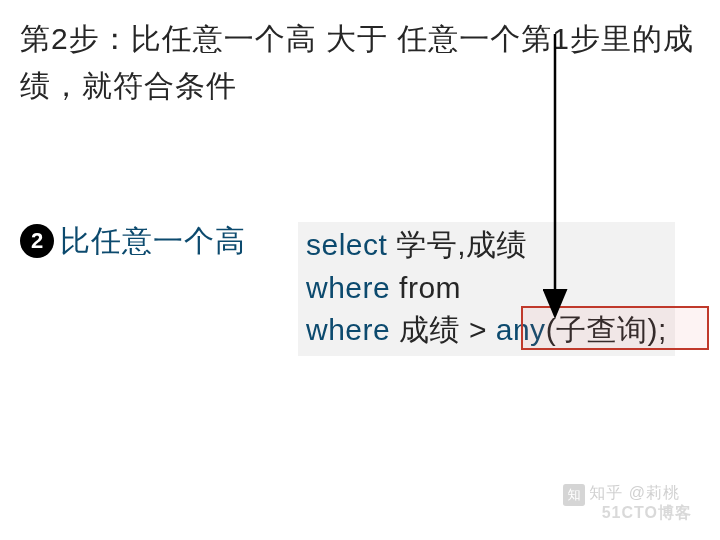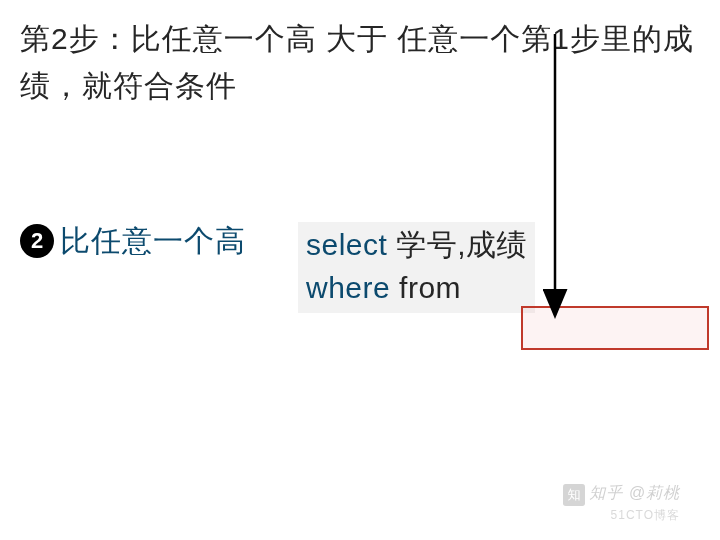--- a/index.html
+++ b/index.html
@@ -72,29 +72,29 @@
     left: 0; top: 0;
     pointer-events: none;
   }
   .watermark1 {
     position: absolute;
     right: 40px;
     bottom: 36px;
     font-size: 16px;
     color: rgba(120,120,120,0.35);
     letter-spacing: 1px;
-    font-style: italic;
   }
   .watermark2 {
     position: absolute;
-    right: 40px;
+    right: 28px;
     bottom: 16px;
-    font-size: 12px;
+    font-size: 16px;
     color: rgba(120,120,120,0.28);
     letter-spacing: 1px;
+    font-weight: bold;
   }
   .zhihu-logo {
     position: absolute;
     right: 135px;
     bottom: 34px;
     width: 22px;
     height: 22px;
     opacity: 0.35;
   }
 </style>
@@ -110,20 +110,23 @@
   </div>
 </div>
 
 <div class="code-block">
   <div>
     <span class="kw">select</span><span class="txt"> 学号,成绩</span>
   </div>
   <div>
     <span class="kw">where</span><span class="txt"> from</span>
   </div>
+  <div>
+    <span class="kw">where</span><span class="txt"> 成绩 &gt; </span><span class="kw">any</span><span class="txt">(子查询);</span>
+  </div>
 </div>
 
 <div class="any-box" style="left:521px;top:306px;width:188px;height:44px;"></div>
 
 <svg class="arrow-svg" width="720" height="540">
   <defs>
     <marker id="arrowhead" markerWidth="12" markerHeight="10" refX="6" refY="5" orient="auto">
       <polygon points="0 0, 12 5, 0 10" fill="#000000"></polygon>
     </marker>
   </defs>

